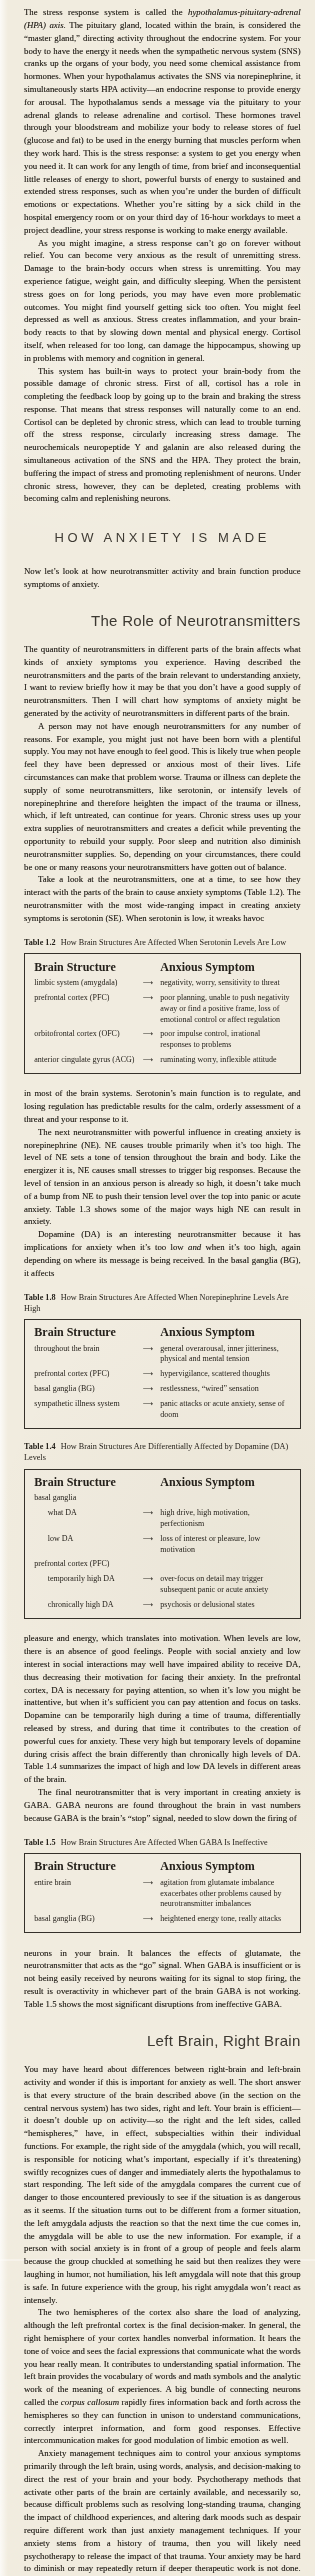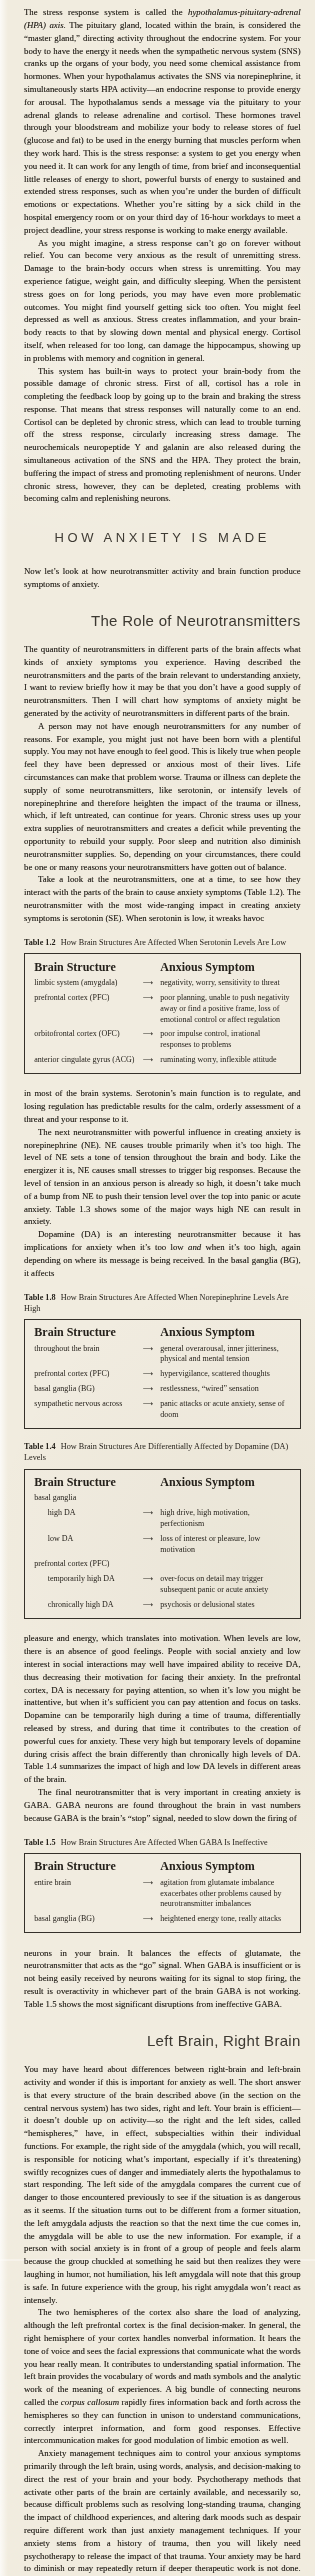--- a/index.html
+++ b/index.html
@@ -181,38 +181,38 @@
         <div class="cell-s">prefrontal cortex (PFC)</div>
         <div class="cell-a">⟶</div>
         <div class="cell-y">hypervigilance, scattered thoughts</div>
       </div>
       <div class="tbl-row">
         <div class="cell-s">basal ganglia (BG)</div>
         <div class="cell-a">⟶</div>
         <div class="cell-y">restlessness, “wired” sensation</div>
       </div>
       <div class="tbl-row">
-        <div class="cell-s">sympathetic nervous across</div>
+        <div class="cell-s">sympathetic illness system</div>
         <div class="cell-a">⟶</div>
         <div class="cell-y">panic attacks or acute anxiety, sense of doom</div>
       </div>
     </div>
 
     <div class="tbl-caption">
       <span class="cap-label">Table 1.4</span><span class="cap-text">How Brain Structures Are Differentially Affected by Dopamine (DA) Levels</span>
     </div>
     <div class="tbl">
       <div class="tbl-head">
         <div class="c1">Brain Structure</div>
         <div></div>
         <div class="c2">Anxious Symptom</div>
       </div>
       <div class="tbl-group">basal ganglia</div>
       <div class="tbl-row sub">
-        <div class="cell-s">high DA</div>
+        <div class="cell-s">what DA</div>
         <div class="cell-a">⟶</div>
         <div class="cell-y">high drive, high motivation, perfectionism</div>
       </div>
       <div class="tbl-row sub">
         <div class="cell-s">low DA</div>
         <div class="cell-a">⟶</div>
         <div class="cell-y">loss of interest or pleasure, low motivation</div>
       </div>
       <div class="tbl-group">prefrontal cortex (PFC)</div>
       <div class="tbl-row sub">

